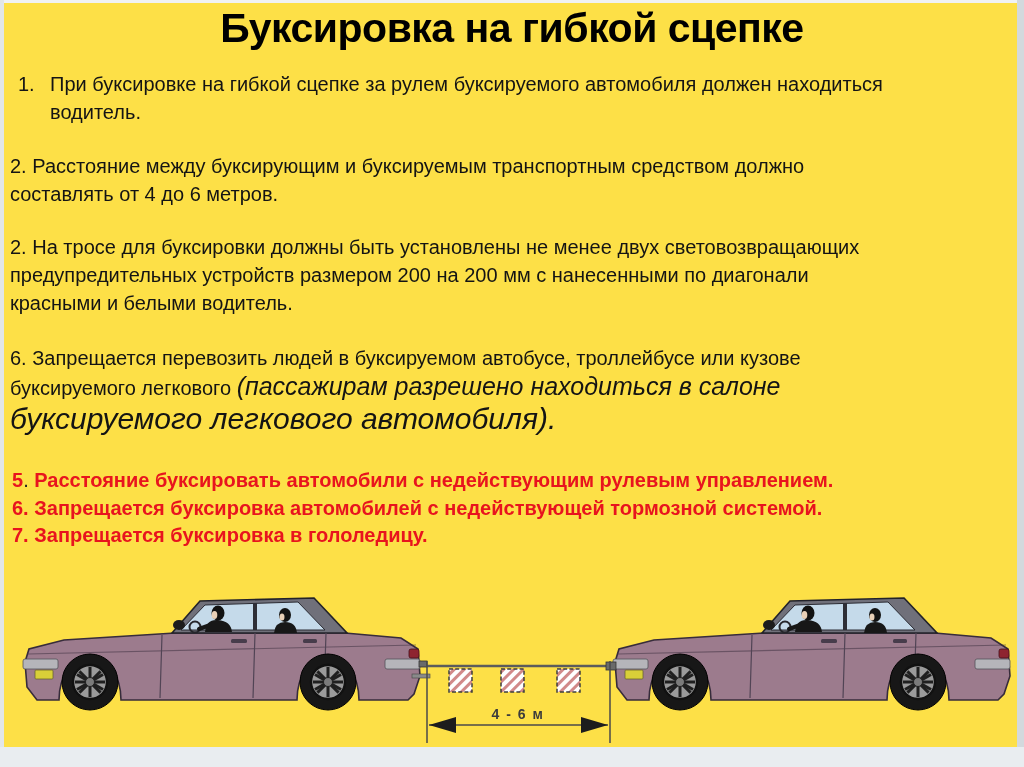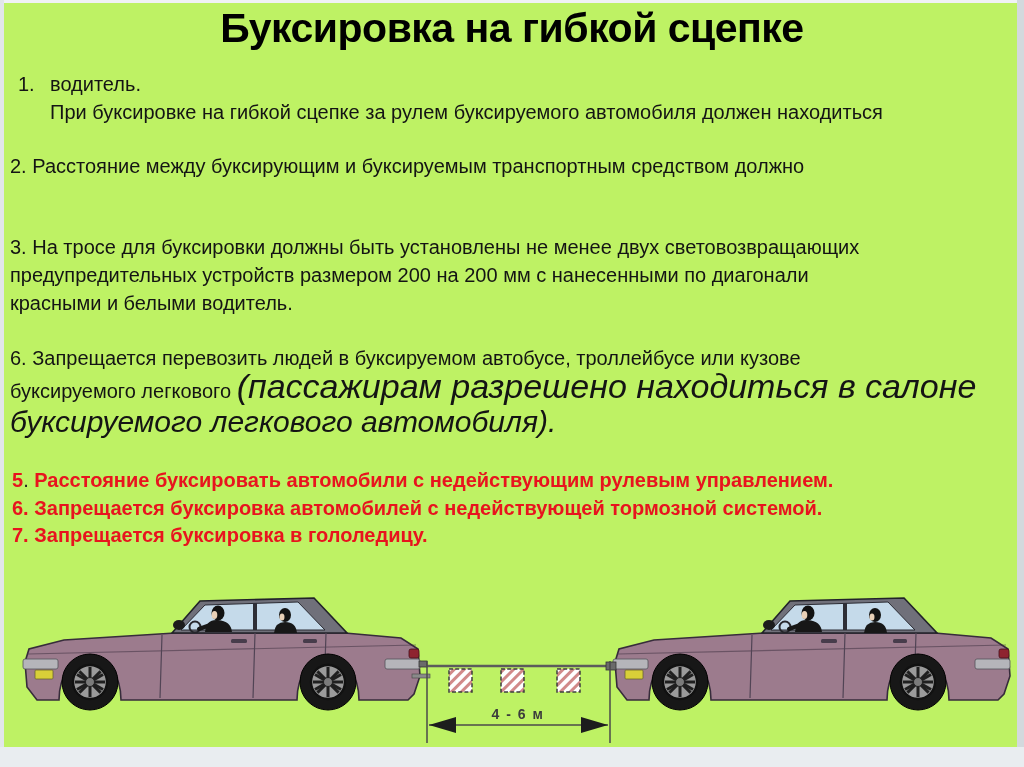--- a/index.html
+++ b/index.html
@@ -1,18 +1,18 @@
 <!DOCTYPE html>
 <html><head>
 <meta charset="utf-8">
 <style>
   html,body{margin:0;padding:0;background:#ffffff;}
   body{width:1024px;height:767px;overflow:hidden;
        font-family:"Liberation Sans","DejaVu Sans",sans-serif;}
-  .slide{position:relative;width:1024px;height:767px;background:#bef264;}
+  .slide{position:relative;width:1024px;height:767px;background:#fde047;}
 
   
   .edge-top{position:absolute;top:0;left:0;right:0;height:3px;background:#f0f2f4;}
   .edge-left{position:absolute;top:0;left:0;bottom:0;width:4px;background:#e2e6e9;}
   .edge-right{position:absolute;top:0;right:0;bottom:0;width:7px;background:#d3d9dd;}
   .edge-bottom{position:absolute;left:0;right:0;bottom:0;height:20px;background:#e9edf0;}
 
   .title{position:absolute;top:3px;left:0;width:100%;text-align:center;
          font-size:41px;font-weight:bold;color:#000;letter-spacing:-0.5px;line-height:50px;}
 
@@ -20,49 +20,50 @@
   .line{white-space:nowrap;line-height:28px;}
   .hang{display:flex;}
   .hang .marker{width:32px;flex:none;line-height:28px;}
 
   #rule1{top:70px;left:18px;}
   #rule2{top:152px;left:10px;}
   #rule3{top:233px;left:10px;}
   #rule4{top:344px;left:10px;}
 
   .line-it{white-space:nowrap;font-style:italic;font-size:30px;line-height:34px;}
-  .it{font-style:italic;font-size:34px;}
+  .it{font-style:italic;font-size:25px;}
 
   .red-block{position:absolute;top:467px;left:12px;}
   .red-line{white-space:nowrap;font-size:20px;font-weight:bold;color:#e8141e;line-height:27.5px;}
   .dark-dot{color:#222;font-weight:normal;}
 
   .diagram{position:absolute;top:577px;left:0;width:1024px;height:170px;}
 </style>
 </head>
 <body>
 
 <div class="slide">
 
   <div class="title">Буксировка на гибкой сцепке</div>
 
   <div class="rule hang" id="rule1">
     <span class="marker">1.</span>
     <div>
+      <div class="line">При буксировке на гибкой сцепке за рулем буксируемого автомобиля должен находиться</div>
       <div class="line">водитель.</div>
-      <div class="line">При буксировке на гибкой сцепке за рулем буксируемого автомобиля должен находиться</div>
     </div>
   </div>
 
   <div class="rule" id="rule2">
     <div class="line">2. Расстояние между буксирующим и буксируемым транспортным средством должно</div>
+    <div class="line">составлять от 4 до 6 метров.</div>
   </div>
 
   <div class="rule" id="rule3">
-    <div class="line">3. На тросе для буксировки должны быть установлены не менее двух световозвращающих</div>
+    <div class="line">2. На тросе для буксировки должны быть установлены не менее двух световозвращающих</div>
     <div class="line">предупредительных устройств размером 200 на 200 мм с нанесенными по диагонали</div>
     <div class="line">красными и белыми водитель.</div>
   </div>
 
   <div class="rule" id="rule4">
     <div class="line">6. Запрещается перевозить людей в буксируемом автобусе, троллейбусе или кузове</div>
     <div class="line"><span>буксируемого легкового </span><span class="it">(пассажирам разрешено находиться в салоне</span></div>
     <div class="line-it">буксируемого легкового автомобиля).</div>
   </div>
 

